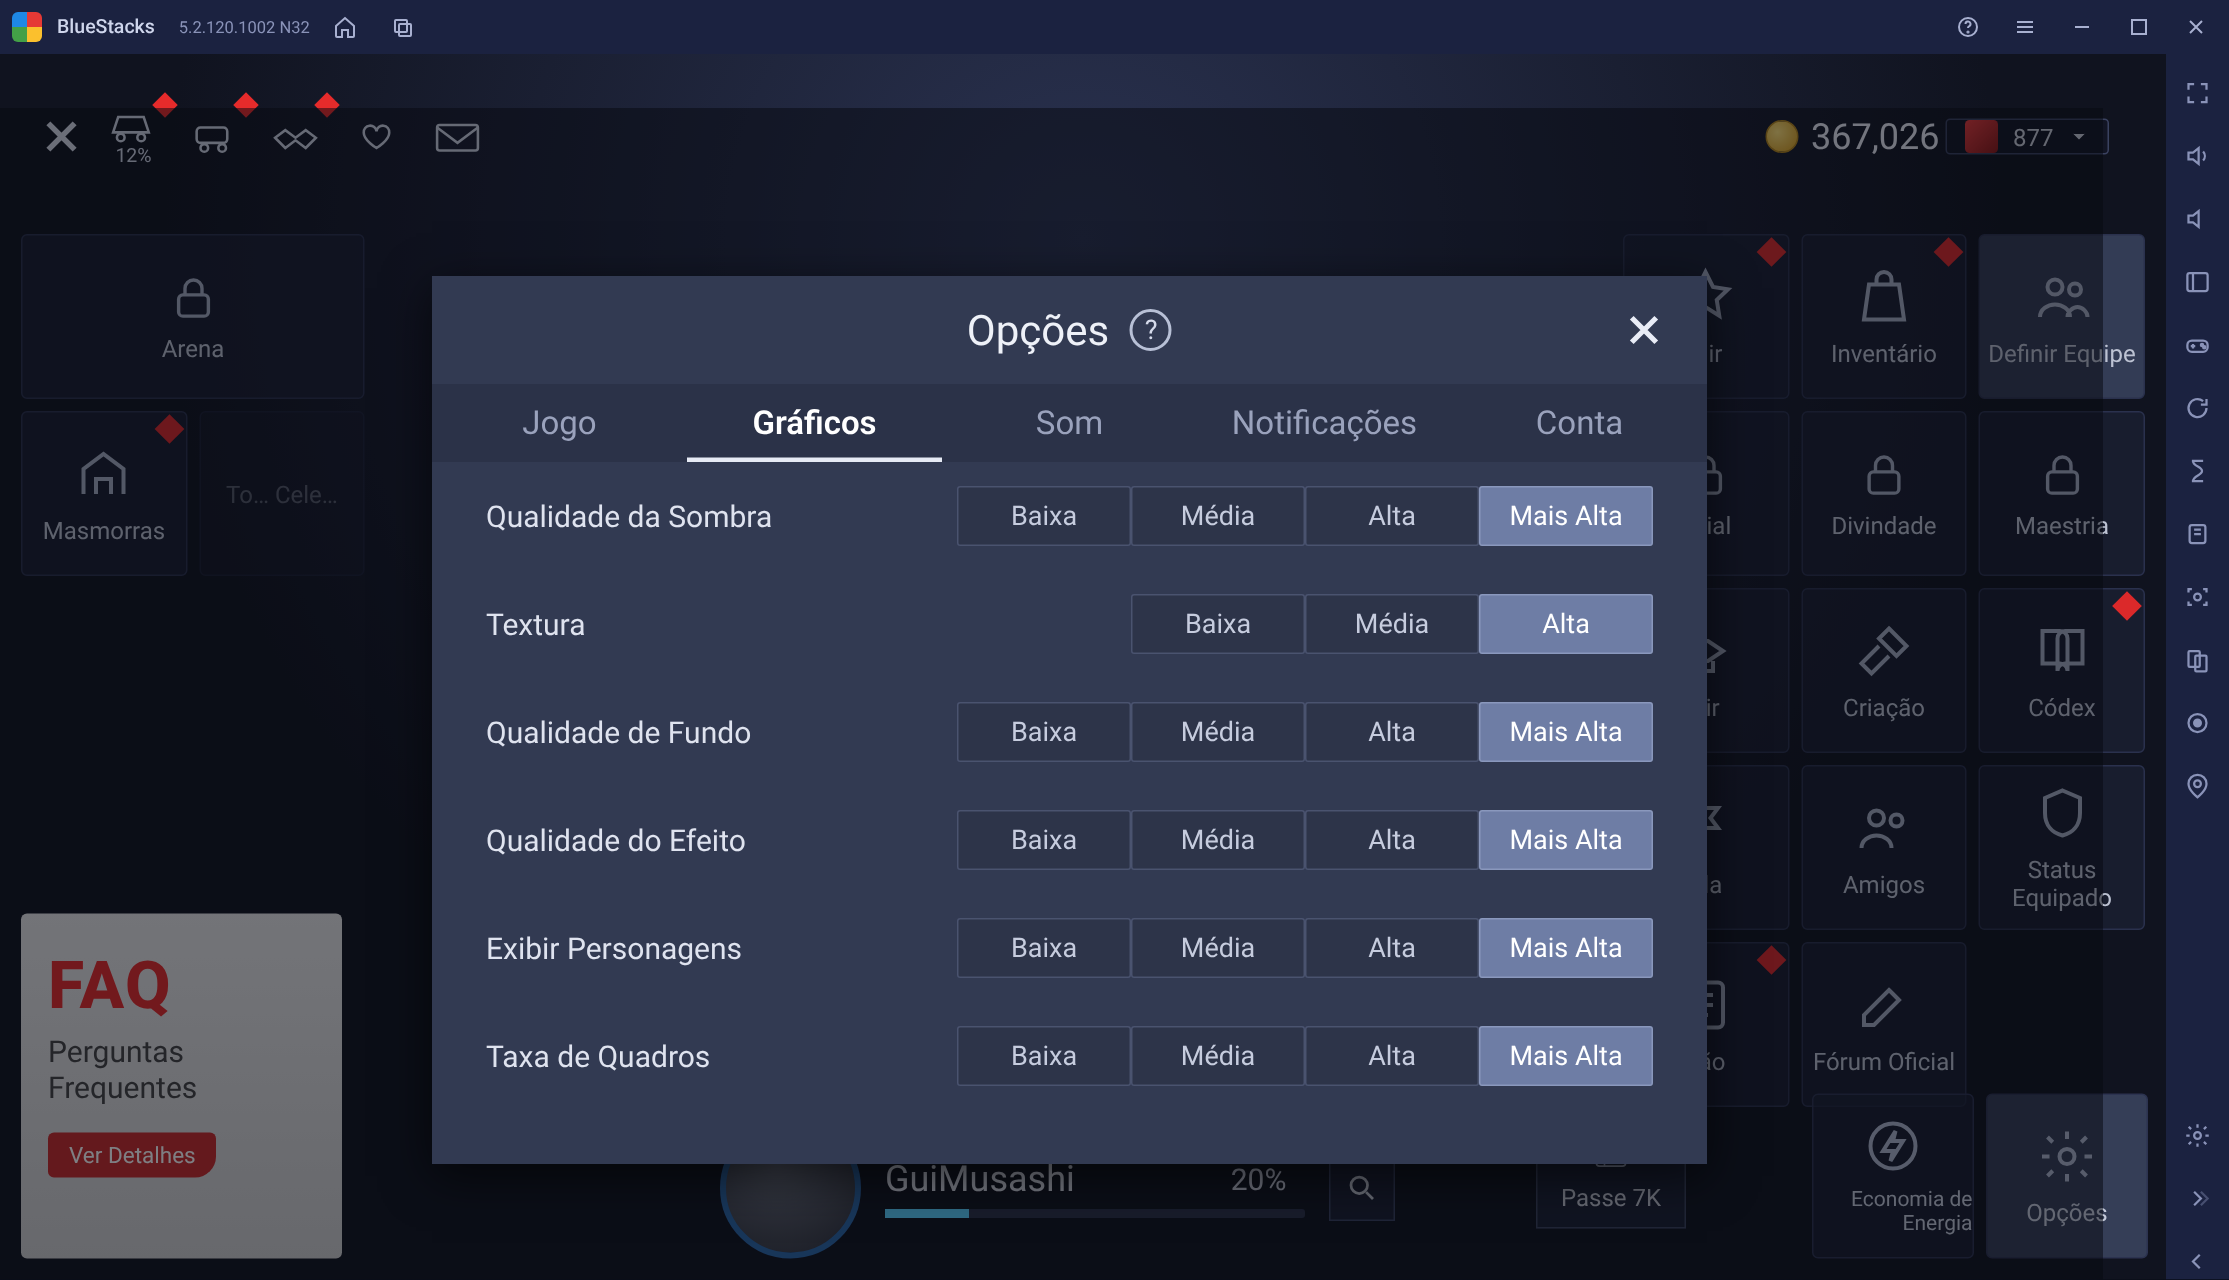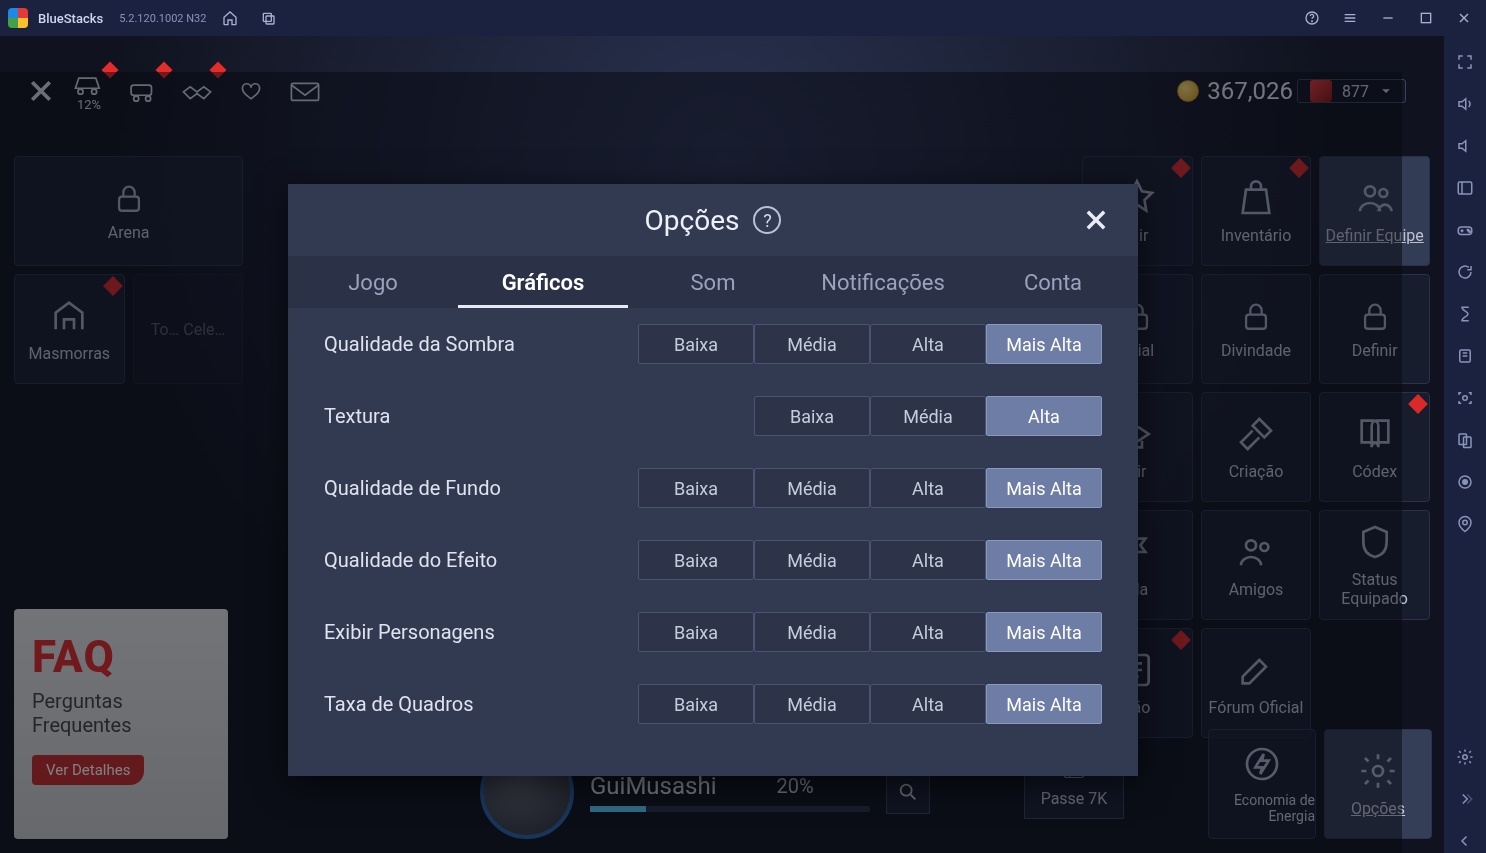--- a/index.html
+++ b/index.html
@@ -37,34 +37,34 @@
 .gem-box { display: flex; align-items: center; gap: 10px; background: rgba(20,24,40,.6); border: 1px solid #3a4260; padding: 0 12px; border-radius: 3px; }
 .gem-ic { width: 22px; height: 22px; background: linear-gradient(135deg, #e63b3b, #8a1818); border-radius: 3px; }
 .gem-box svg { width: 14px; height: 14px; stroke: #c8ccd8; fill: #c8ccd8; }
 
 
 .menu-grid { position: absolute; top: 120px; left: 14px; right: 14px; display: grid; grid-template-columns: repeat(12, 1fr); gap: 8px; opacity: .95; }
 .menu-tile { position: relative; height: 110px; background: rgba(28,34,54,.7); border: 1px solid #2c3350; border-radius: 4px; display: flex; flex-direction: column; align-items: center; justify-content: center; gap: 8px; color: #c6ccdc; font-size: 16px; cursor: pointer; }
 .menu-tile svg { width: 40px; height: 40px; stroke: #aeb6cc; fill: none; stroke-width: 1.6; }
 .menu-tile .lock { width: 34px; height: 34px; }
 .menu-tile .badge { position: absolute; top: 4px; right: 4px; width: 14px; height: 14px; background: #e62b2b; transform: rotate(45deg); }
-.menu-tile.sel { background: rgba(64,74,104,.78); text-decoration: underline; }
+.menu-tile.sel { background: rgba(64,74,104,.78); }
 
 
 .faq-box { position: absolute; left: 14px; bottom: 14px; width: 214px; height: 230px; background: linear-gradient(180deg,#e8e8e8 0%, #d0d0d0 100%); border-radius: 4px; padding: 22px 18px; color: #222; }
 .faq-title { font-size: 44px; font-weight: 800; color: #e62b2b; letter-spacing: 1px; }
 .faq-sub { font-size: 20px; color: #444; margin-top: 6px; line-height: 1.2; }
 .faq-btn { display: inline-block; margin-top: 18px; background: #c92a2a; color: #fff; font-size: 15px; padding: 6px 14px; border-radius: 4px 4px 14px 4px; }
 
 
 .char-bar { position: absolute; left: 480px; bottom: 14px; display: flex; align-items: center; gap: 16px; }
 .avatar-ring { width: 94px; height: 94px; border-radius: 50%; border: 4px solid #2b66a8; background: radial-gradient(circle at 40% 30%, #6a6f7c, #2d2f38); position: relative; }
 .avatar-lvl { position: absolute; left: 90px; top: -6px; font-size: 26px; color: #e6eaf4; }
 .char-name { font-size: 24px; color: #e8ecf6; }
-.char-perc { font-size: 20px; color: #d3d8e6; margin-left: 60px; }
+.char-perc { font-size: 20px; color: #d3d8e6; margin-left: 104px; }
 .xp-bar { width: 280px; height: 6px; background: #2a3048; border-radius: 2px; margin-top: 6px; position: relative; }
 .xp-fill { height: 100%; width: 20%; background: #5ad2ff; }
 .search-btn { width: 44px; height: 44px; background: rgba(28,34,54,.8); border: 1px solid #3a4260; display: flex; align-items: center; justify-content: center; cursor: pointer; }
 .search-btn svg { width: 22px; height: 22px; stroke: #c8ccd8; fill: none; stroke-width: 2; }
 
 
 .pass-btn { position: absolute; right: 320px; bottom: 34px; width: 100px; height: 72px; background: rgba(30,36,56,.8); border: 1px solid #3c445e; display: flex; flex-direction: column; align-items: center; justify-content: center; gap: 4px; color: #c8ccd8; }
 .pass-btn svg { width: 30px; height: 26px; stroke: #aeb6cc; fill: none; }
 
 
@@ -351,21 +351,21 @@
           <rect x="5" y="11" width="14" height="10" rx="2"></rect>
           <path d="M8 11V8a4 4 0 1 1 8 0v3"></path>
         </svg>
       <span>Divindade</span>
     </div>
     <div class="menu-tile">
       <svg class="lock" viewBox="0 0 24 24">
           <rect x="5" y="11" width="14" height="10" rx="2"></rect>
           <path d="M8 11V8a4 4 0 1 1 8 0v3"></path>
         </svg>
-      <span>Definir</span>
+      <span>Maestria</span>
     </div>
 
     <div style="grid-column:1/10"></div>
     <div class="menu-tile">
       <svg viewBox="0 0 24 24">
           <path d="M3 8h10l6 4-6 4H7l-4-3z"></path>
           <path d="M9 16v4h6v-4"></path>
         </svg>
       <span>dir</span>
     </div>

